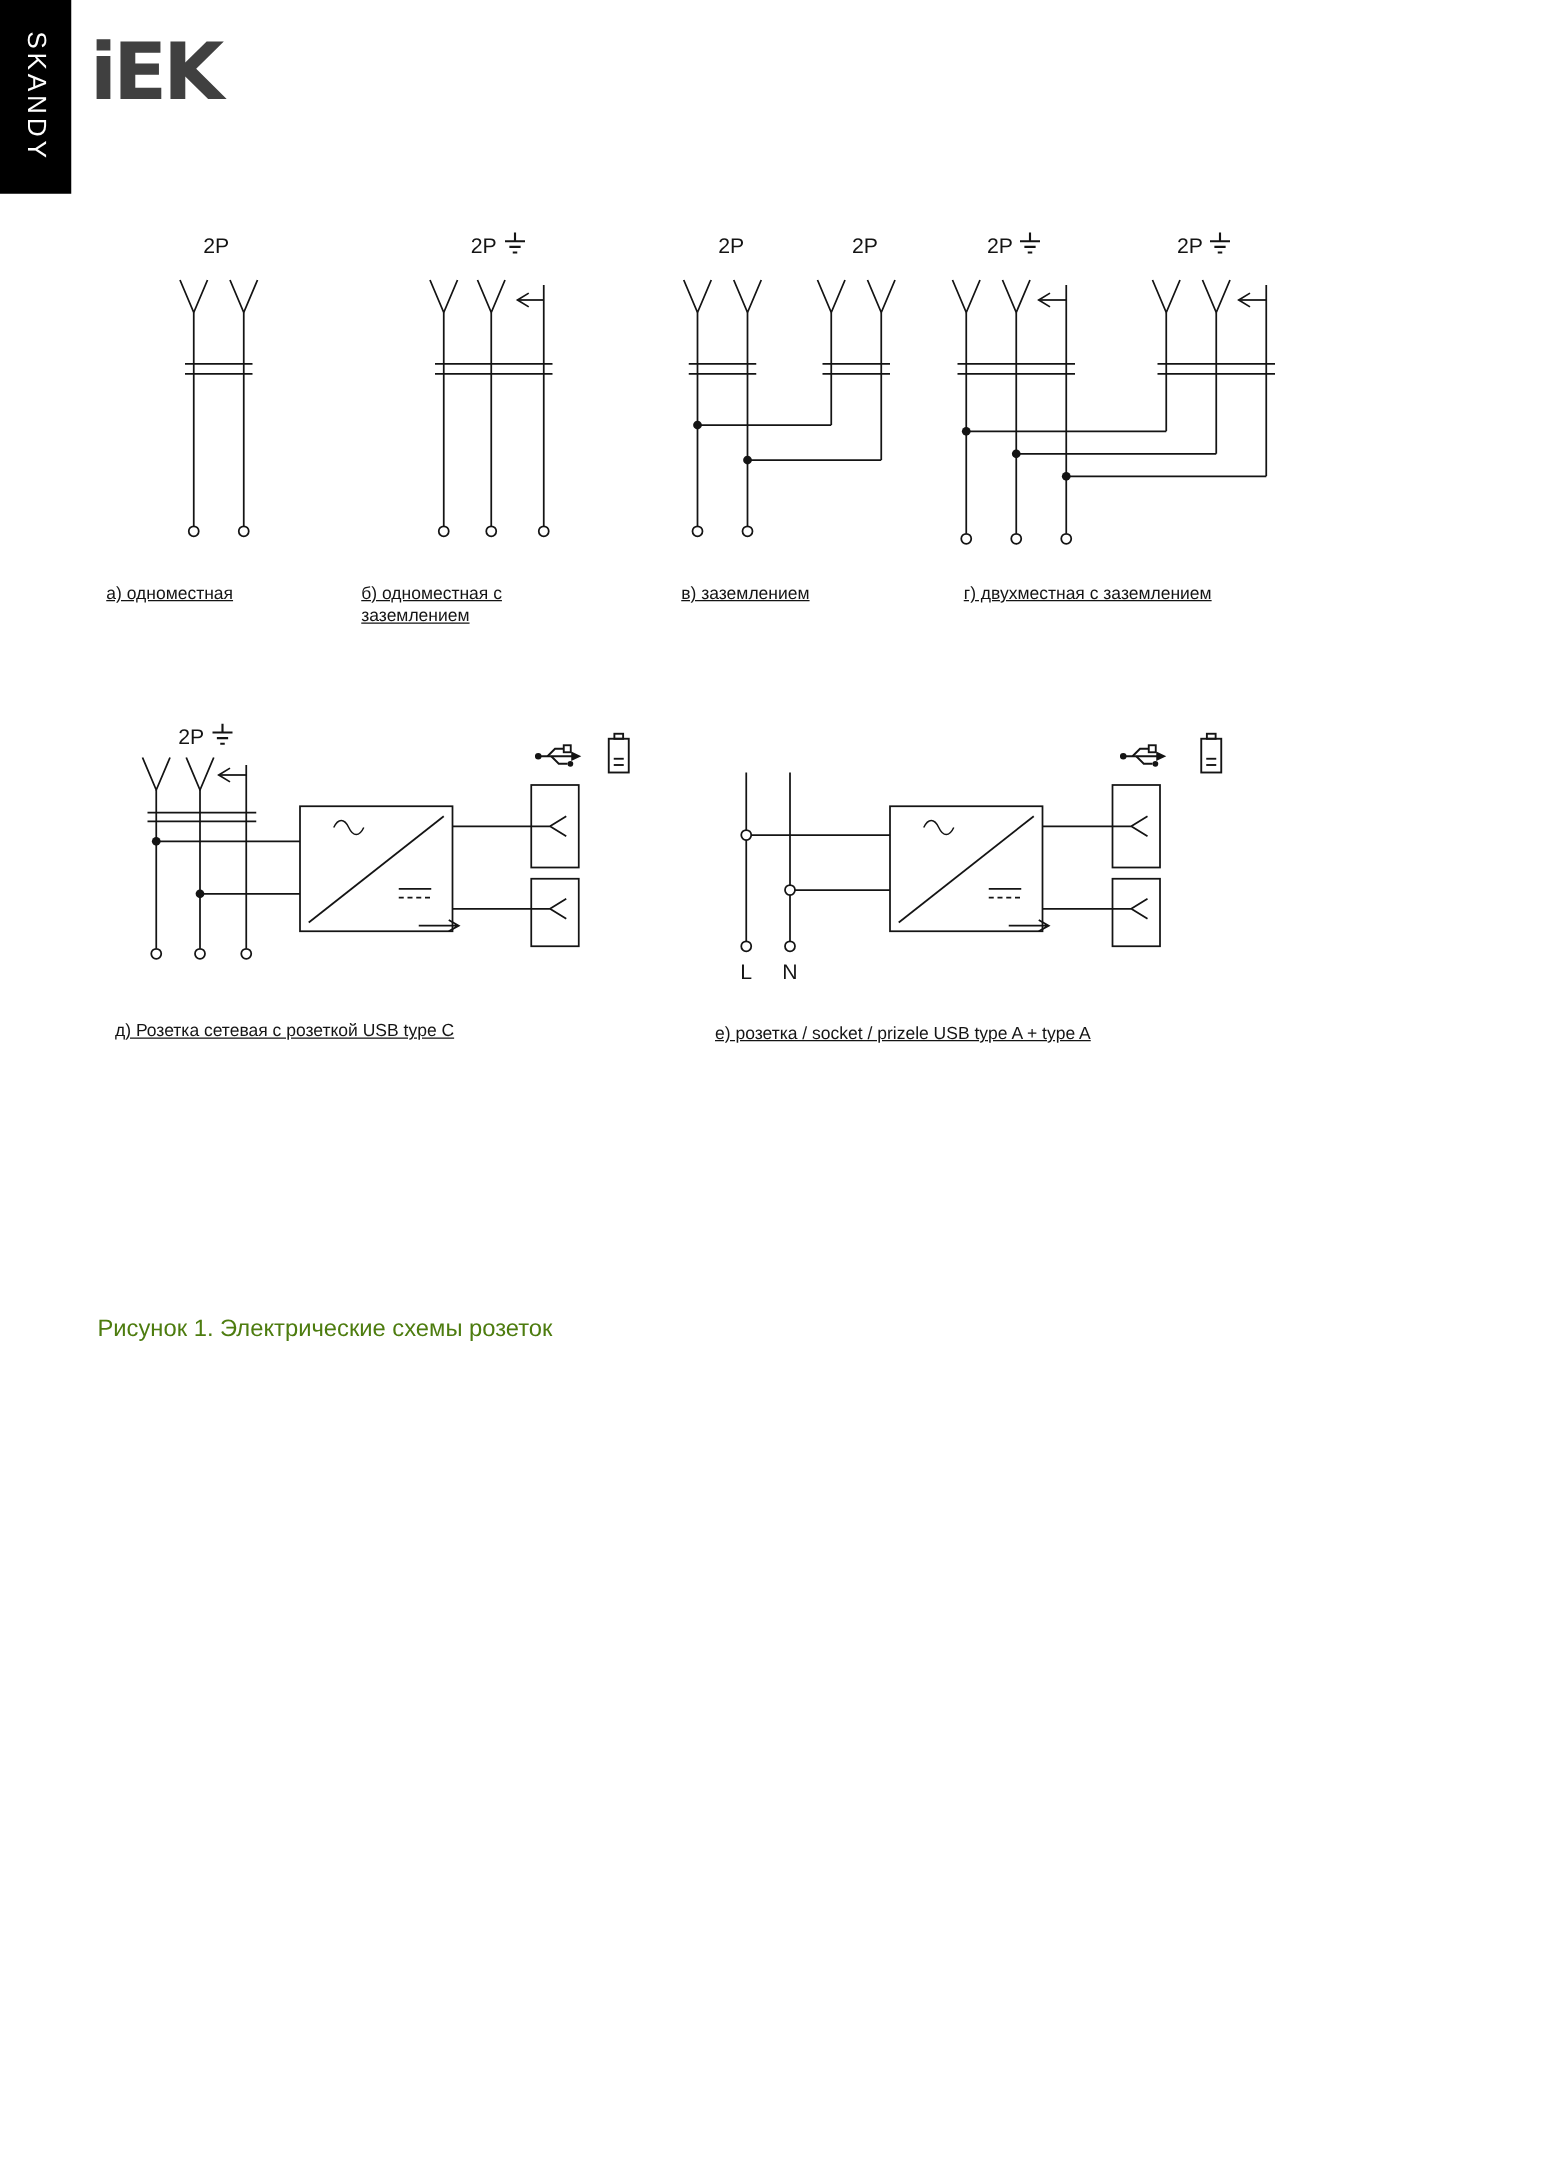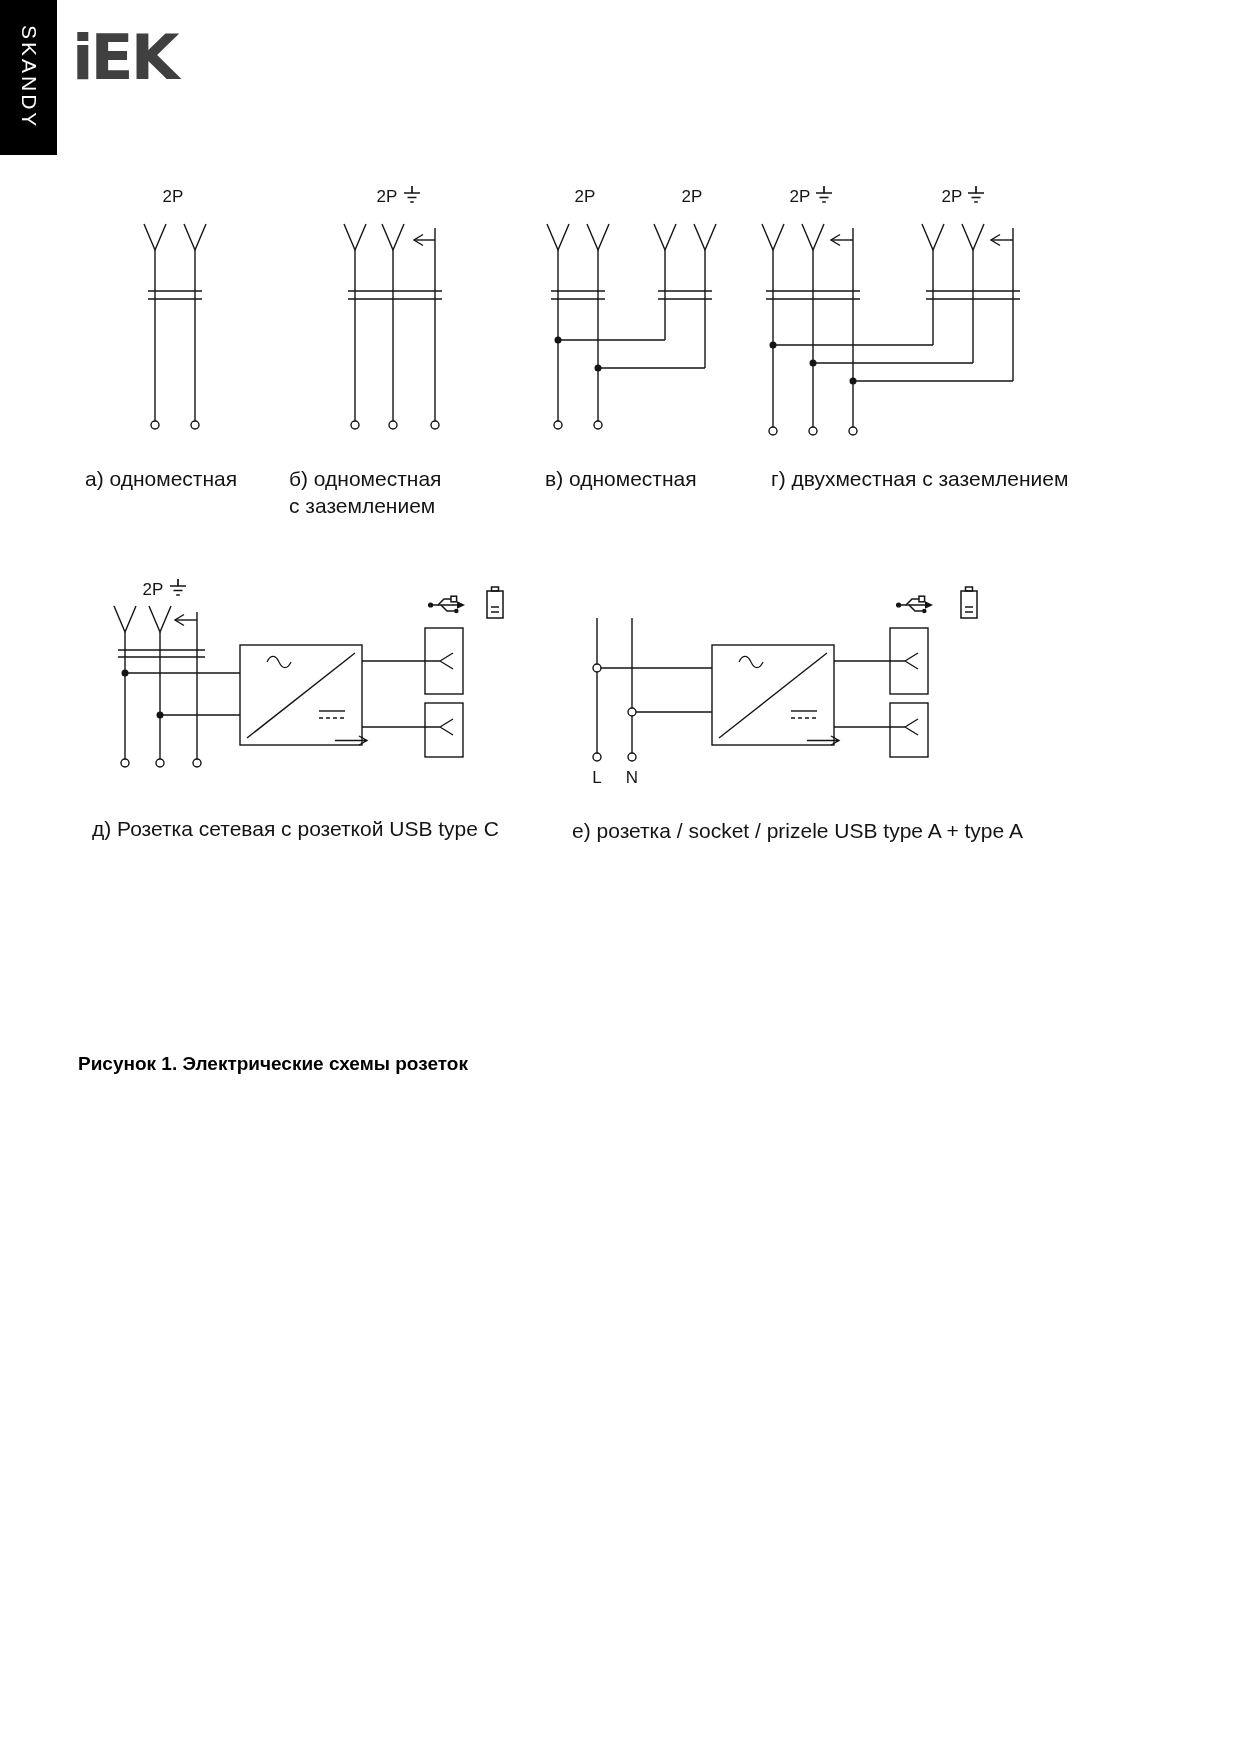--- a/index.html
+++ b/index.html
@@ -18,24 +18,24 @@
   }
   .logo {
     position:absolute; left:72px; top:26px;
     font-size:63px; font-weight:900; letter-spacing:-3px; line-height:1;
     color:#404040; font-family:"DejaVu Sans", sans-serif;
   }
   svg.diag { position:absolute; overflow:visible; }
   .diag line, .diag path, .diag rect { stroke:#141414; stroke-width:1.4; fill:none; }
   .diag text { stroke:none; fill:#141414; font-family:"Liberation Sans", sans-serif; font-size:17px; }
   .cap {
-    position:absolute; font-size:21px; line-height:1.3; color:#141414;
+    position:absolute; font-size:14px; line-height:1.3; color:#141414;text-decoration:underline;
   }
   .fig-caption {
-    position:absolute; left:78px; top:1053px; font-size:19px; color:#000000;font-weight:bold;
+    position:absolute; left:78px; top:1053px; font-size:19px; color:#4d7c0f;
   }
 </style>
 </head>
 <body>
 
 <div class="page">
 
   <svg width="0" height="0" style="position:absolute" aria-hidden="true">
     <defs>
       <path id="fork" d="M-11,-26 L0,0 L11,-26" fill="none" stroke="#141414" stroke-width="1.4" stroke-linejoin="round"></path>
@@ -266,20 +266,20 @@
     <g>
       <use href="#term" x="57" y="182"></use>
         <use href="#term" x="92" y="182"></use>
     </g>
     <text x="57" y="208" text-anchor="middle">L</text>
     <text x="92" y="208" text-anchor="middle">N</text>
   </svg>
 
   <div class="cap" style="left:85px; top:465px">а) одноместная</div>
   <div class="cap" style="left:289px; top:465px; width:158px">б) одноместная с заземлением</div>
-  <div class="cap" style="left:545px; top:465px">в) одноместная</div>
+  <div class="cap" style="left:545px; top:465px">в) заземлением</div>
   <div class="cap" style="left:771px; top:465px">г) двухместная с заземлением</div>
   <div class="cap" style="left:92px; top:815px">д) Розетка сетевая с розеткой USB type C</div>
   <div class="cap" style="left:572px; top:817px">е) розетка / socket / prizele USB type A + type A</div>
 
   <div class="fig-caption">Рисунок 1. Электрические схемы розеток</div>
 
 </div>
 
 </body></html>

